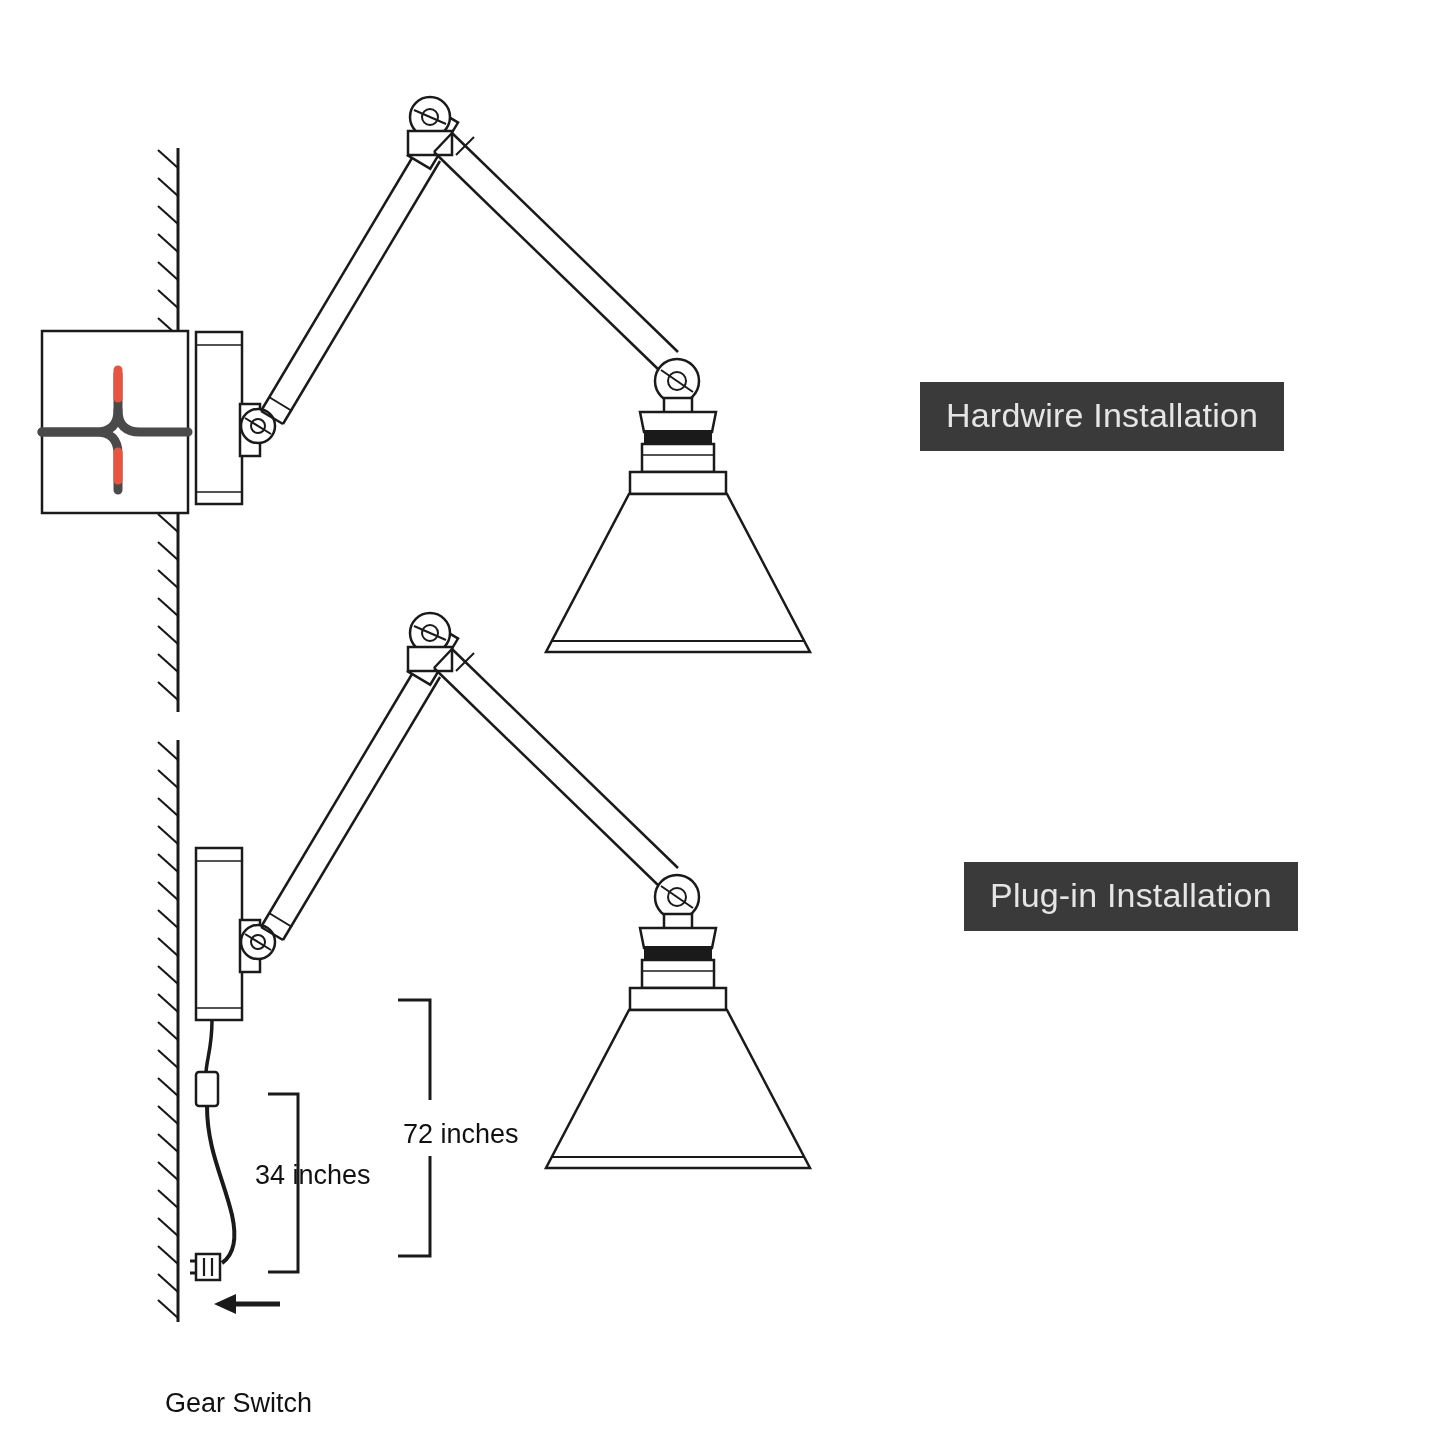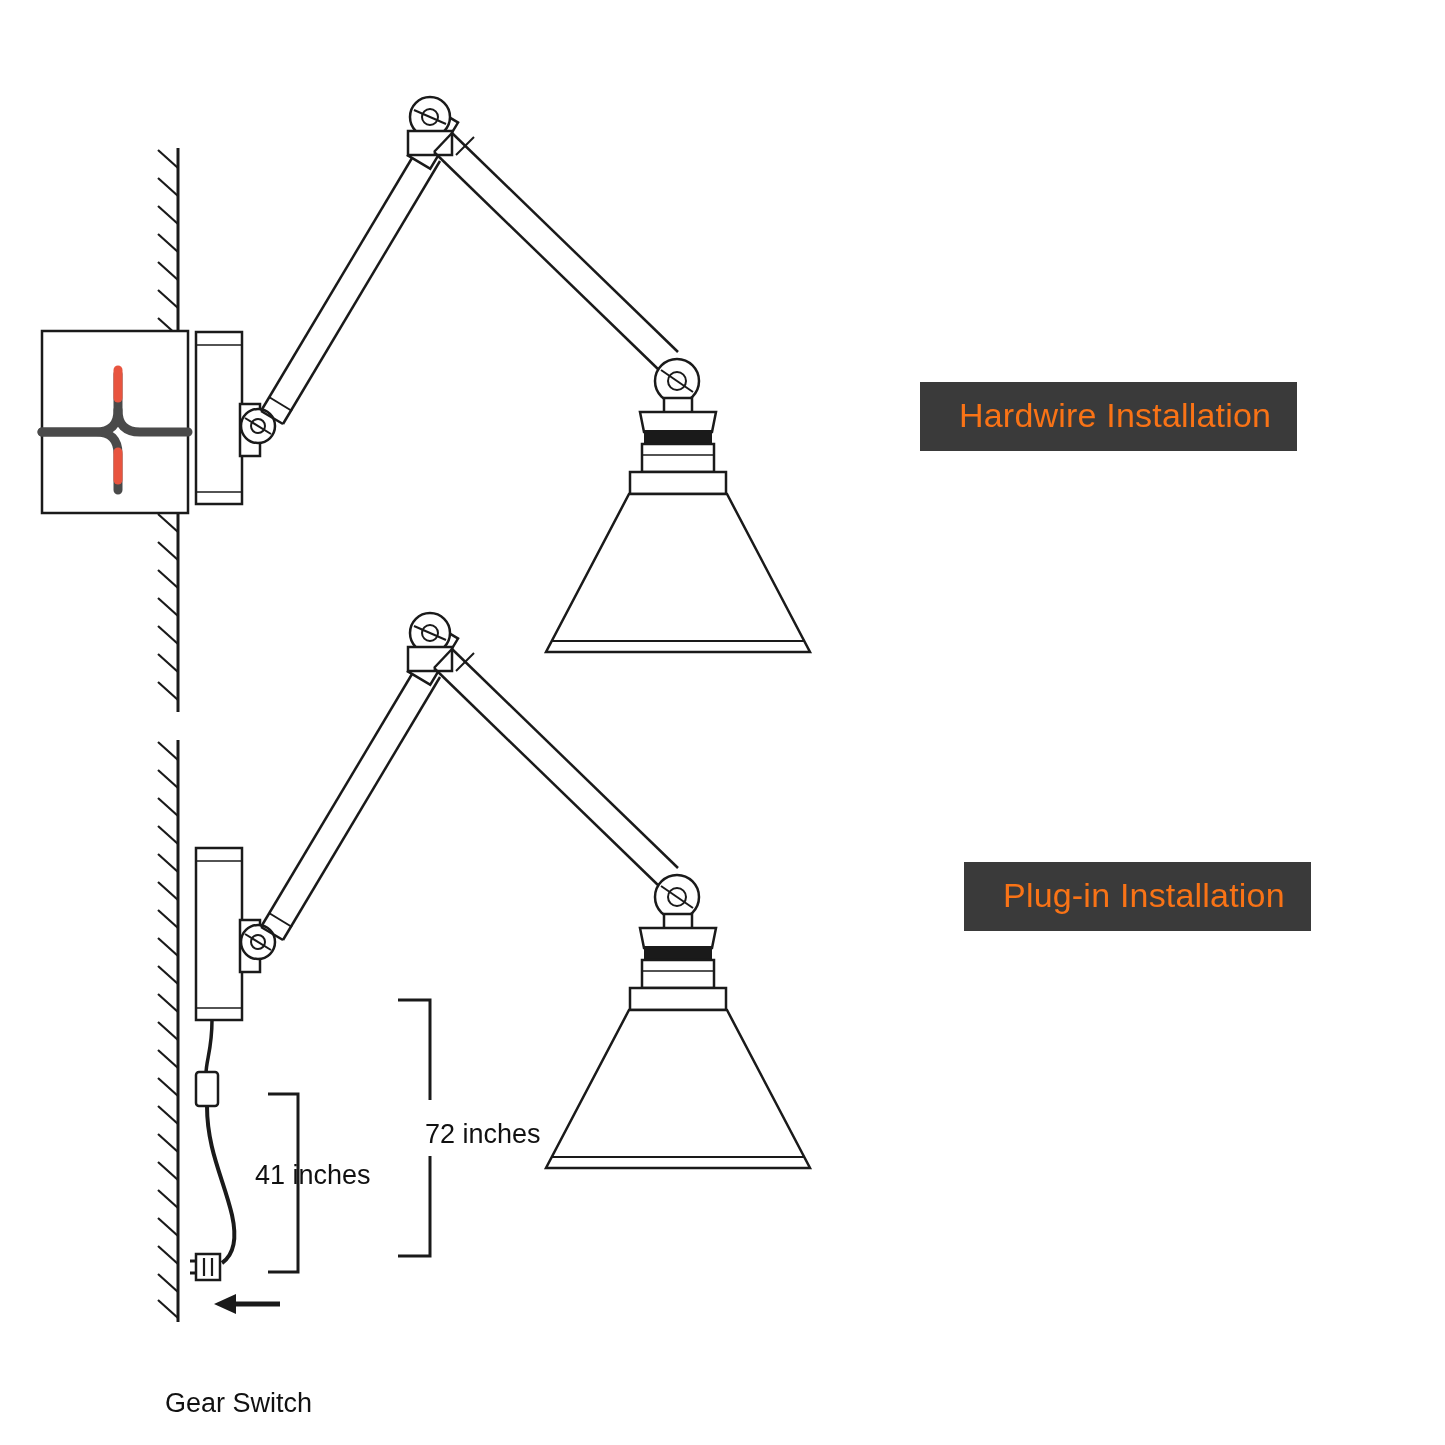--- a/index.html
+++ b/index.html
@@ -22,45 +22,45 @@
   svg.diagram {
     position: absolute;
     left: 0;
     top: 0;
     width: 1445px;
     height: 1445px;
   }
   .label-box {
     position: absolute;
     background: #3a3a3a;
-    color: #f97316;
+    color: #e5e5e5;
     font-size: 34px;
     letter-spacing: 0.2px;
-    padding: 14px 26px 16px 39px;
+    padding: 14px 26px 16px 26px;
     white-space: nowrap;
     font-family: "Liberation Sans", sans-serif;
   }
   #label-hardwire {
     left: 920px;
     top: 382px;
   }
   #label-plugin {
     left: 932px;
     top: 862px;
     margin-left: 32px;
   }
   .dim-text {
     position: absolute;
     font-size: 27px;
     color: #111111;
     white-space: nowrap;
     font-family: "Liberation Sans", sans-serif;
   }
   #dim-72 {
-    left: 425px;
+    left: 403px;
     top: 1119px;
   }
   #dim-34 {
     left: 255px;
     top: 1160px;
   }
   #gear-switch-label {
     left: 165px;
     top: 1376px;
     margin-top: 12px;
@@ -282,17 +282,17 @@
       </g>
     </g>
   </svg>
 
   <div class="label-box" id="label-hardwire">Hardwire Installation</div>
 
   <div class="label-box" id="label-plugin">Plug-in Installation</div>
 
   <div class="dim-text" id="dim-72">72 inches</div>
 
-  <div class="dim-text" id="dim-34">41 inches</div>
+  <div class="dim-text" id="dim-34">34 inches</div>
 
   <div class="dim-text" id="gear-switch-label">Gear Switch</div>
 
 </div>
 
 </body></html>

